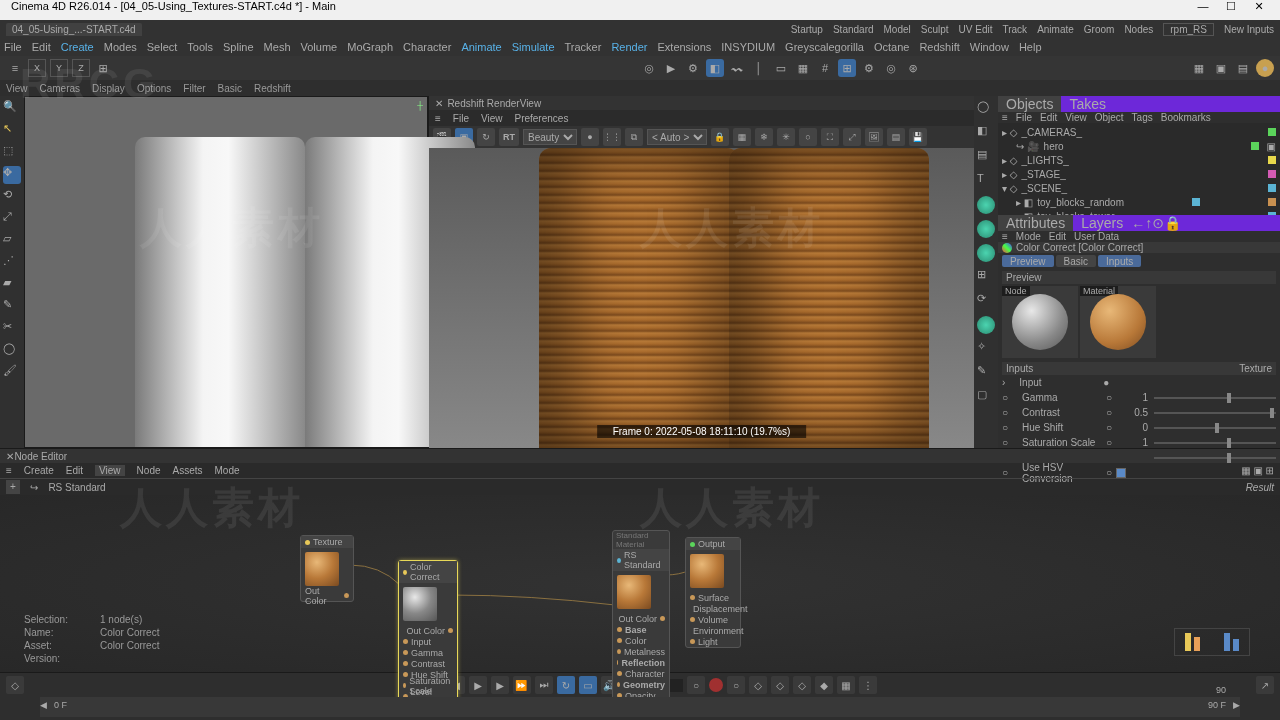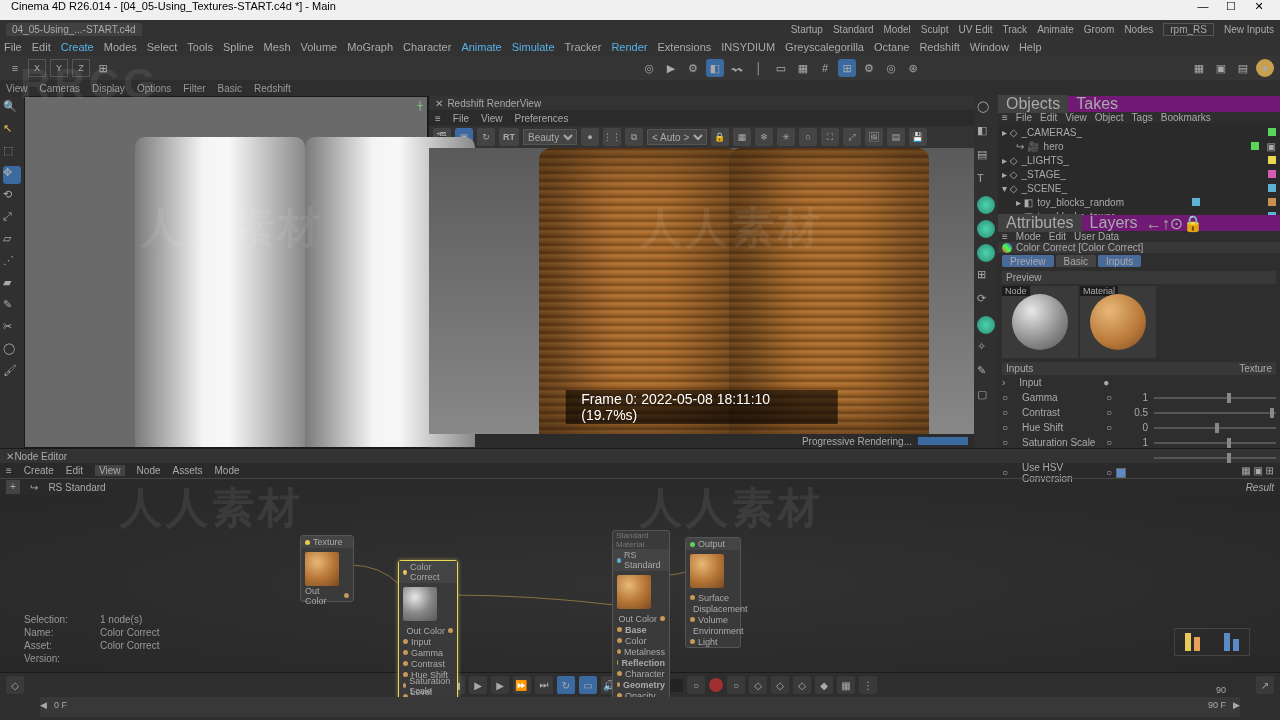--- a/index.html
+++ b/index.html
@@ -32,29 +32,29 @@
 .rsview .hdr { height: 14px; font-size: 10px; padding: 0 6px; background: #333; display: flex; align-items: center; }
 .rsview .menu { height: 16px; font-size: 10px; padding: 0 6px; display: flex; gap: 12px; align-items: center; }
 .rsview .toolbar { height: 22px; background: #333; display: flex; align-items: center; padding: 0 4px; gap: 4px; }
 .rsview .toolbar .tb { width: 18px; height: 18px; background: #444; border-radius: 2px; display: flex; align-items: center; justify-content: center; font-size: 9px; }
 .rsview .toolbar .tb.on { background: #3a6aa0; }
 .rsview .toolbar select { background: #444; color: #aaa; border: 1px solid #555; font-size: 10px; height: 16px; }
 .rsview .render { flex: 1; background: linear-gradient(180deg,#5a5a5a,#888); position: relative; overflow: hidden; }
 .rsview .render .wood { position: absolute; bottom: 0; width: 200px; height: 100%; background: repeating-linear-gradient(0deg,#a86a2c 0,#b77a38 3px,#7d4b1e 5px,#a86a2c 8px); border-radius: 12px 12px 0 0; box-shadow: inset 40px 0 50px rgba(0,0,0,.4), inset -40px 0 50px rgba(0,0,0,.3); }
 .rsview .render .wood.a { left: 110px; }
 .rsview .render .wood.b { left: 300px; }
-.rsview .render .stamp { position: absolute; bottom: 10px; left: 50%; transform: translateX(-50%); background: rgba(0,0,0,.6); color: #fff; font-size: 14px; padding: 1px 16px; }
+.rsview .render .stamp { position: absolute; bottom: 10px; left: 50%; transform: translateX(-50%); background: rgba(0,0,0,.6); color: #fff; font-size: 10px; padding: 1px 16px; }
 .rsview .status { height: 14px; font-size: 10px; display: flex; justify-content: flex-end; padding: 0 6px; align-items: center; gap: 6px; }
 .rsview .status .bar { width: 50px; height: 8px; background: #3a6aa0; }
 .rightcol { width: 306px; background: #2e2e2e; display: flex; }
 .rightcol .iconstrip { width: 24px; background: #303030; display: flex; flex-direction: column; gap: 6px; padding-top: 4px; align-items: center; }
 .iconstrip .ic { width: 18px; height: 18px; }
 .iconstrip .ic.glow { background: radial-gradient(circle,#4bd4b0,#2a8a70); border-radius: 50%; }
 .rightcol .panels { flex: 1; display: flex; flex-direction: column; }
-.panel-tabs { height: 16px; background: #701a75; display: flex; align-items: center; font-size: 16px; }
+.panel-tabs { height: 16px; background: #6d28d9; display: flex; align-items: center; font-size: 14px; }
 .panel-tabs .pt { padding: 0 8px; }
 .panel-tabs .pt.active { background: #414141; }
 .panel-menu { height: 14px; font-size: 10px; display: flex; gap: 8px; padding: 0 4px; align-items: center; }
 .obj-tree { height: 92px; background: #2a2a2a; font-size: 10px; padding: 2px 4px; }
 .obj-tree .row { display: flex; align-items: center; height: 14px; gap: 4px; }
 .obj-tree .row .sw { width: 8px; height: 8px; margin-left: auto; }
 .sw.g { background: #5bd45b; } .sw.y { background: #e8d84b; } .sw.m { background: #d45bb4; } .sw.c { background: #5bb4d4; } .sw.wood { background: #c89050; width: 14px; height: 14px; }
 .attr-sub { height: 14px; font-size: 10px; padding: 0 4px; display: flex; gap: 8px; align-items: center; }
 .attr-title { height: 16px; background: #383838; font-size: 10px; padding: 0 4px; display: flex; align-items: center; gap: 4px; }
 .attr-title .cc { width: 10px; height: 10px; background: linear-gradient(45deg,#f44,#4f4,#44f); border-radius: 50%; }
@@ -258,24 +258,20 @@
         <span class="tb">⤢</span>
         <span class="tb">🖼</span>
         <span class="tb">▤</span>
         <span class="tb">💾</span>
       </div>
       <div class="render">
         <div class="wood a"></div>
         <div class="wood b"></div>
         <div class="stamp">Frame 0: 2022-05-08 18:11:10 (19.7%s)</div>
       </div>
-      <div class="status">
-        <span>Progressive Rendering...</span>
-        <div class="bar"></div>
-      </div>
     </div>
   </div>
 
   <div class="rightcol">
     <div class="iconstrip">
       <div class="ic">◯</div>
       <div class="ic">◧</div>
       <div class="ic">▤</div>
       <div class="ic">T</div>
       <div class="ic glow"></div>

